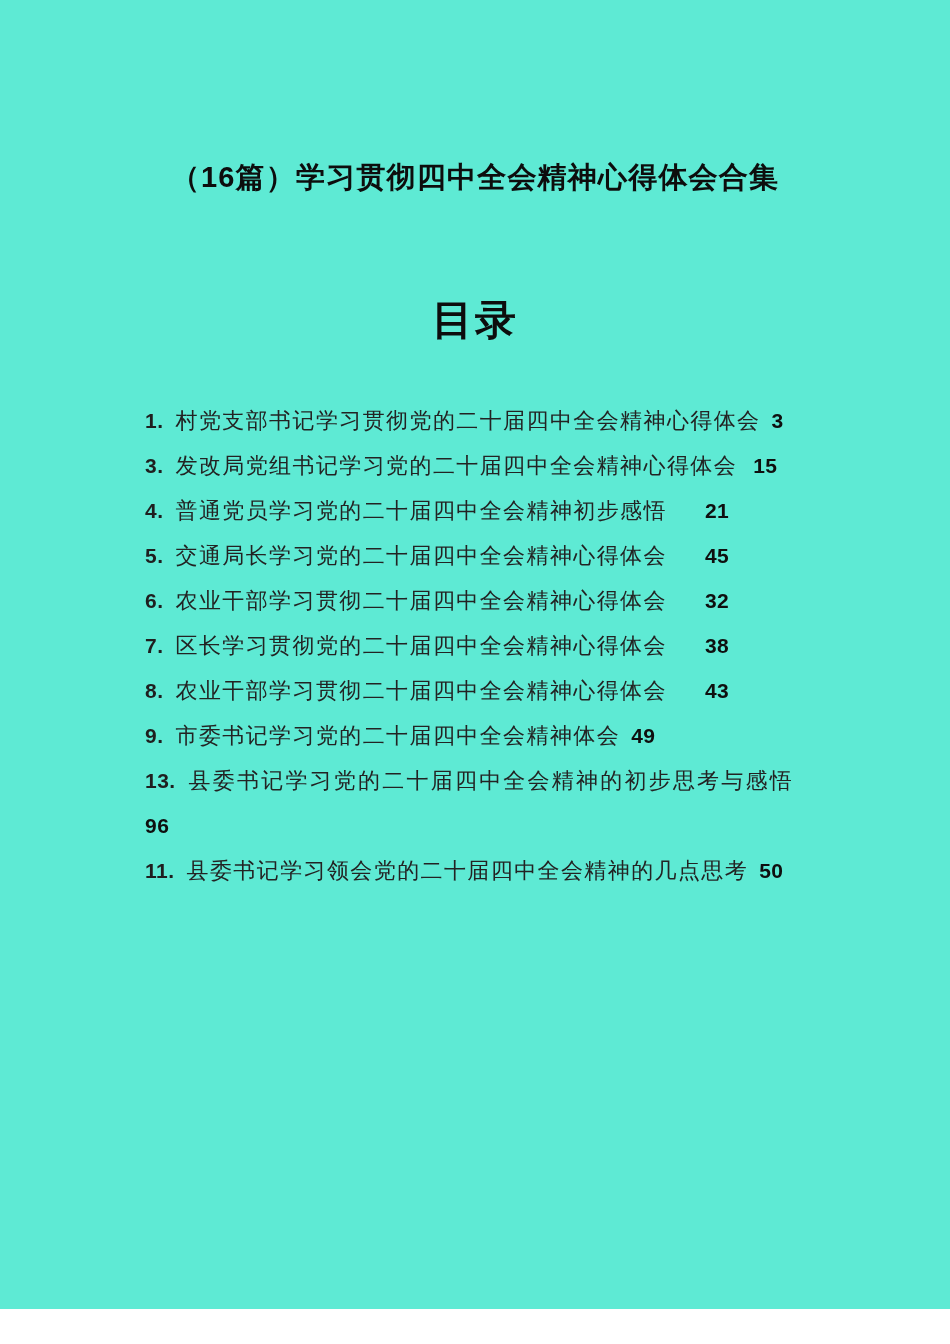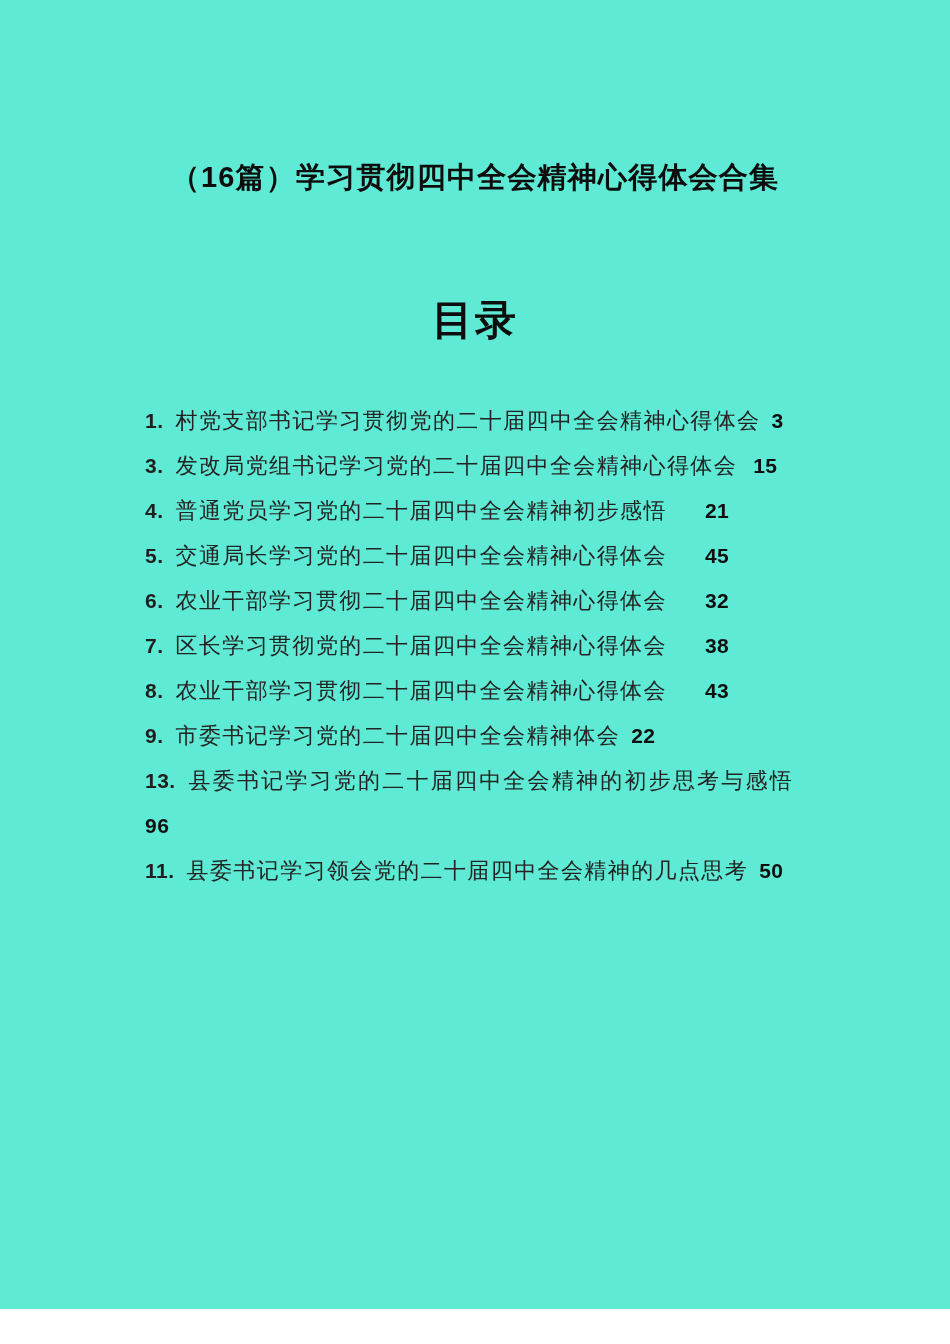--- a/index.html
+++ b/index.html
@@ -123,21 +123,21 @@
 
     <div class="toc-entry">
       <span class="num">7.</span><span class="num-gap"></span><span class="title">区长学习贯彻党的二十届四中全会精神心得体会</span><span class="gap-wide"></span><span class="page-num">38</span>
     </div>
 
     <div class="toc-entry">
       <span class="num">8.</span><span class="num-gap"></span><span class="title">农业干部学习贯彻二十届四中全会精神心得体会</span><span class="gap-wide"></span><span class="page-num">43</span>
     </div>
 
     <div class="toc-entry">
-      <span class="num">9.</span><span class="num-gap"></span><span class="title">市委书记学习党的二十届四中全会精神体会</span><span class="gap-narrow"></span><span class="page-num">22</span>
+      <span class="num">9.</span><span class="num-gap"></span><span class="title">市委书记学习党的二十届四中全会精神体会</span><span class="gap-narrow"></span><span class="page-num">49</span>
     </div>
 
     <div class="toc-entry">
       <span class="num">13.</span><span class="num-gap"></span><span class="title">县委书记学习党的二十届四中全会精神的初步思考与感悟</span><span class="gap-mid"></span><span class="page-num">96</span>
     </div>
 
     <div class="toc-entry">
       <span class="num">11.</span><span class="num-gap"></span><span class="title">县委书记学习领会党的二十届四中全会精神的几点思考</span><span class="gap-narrow"></span><span class="page-num">50</span>
     </div>
 

